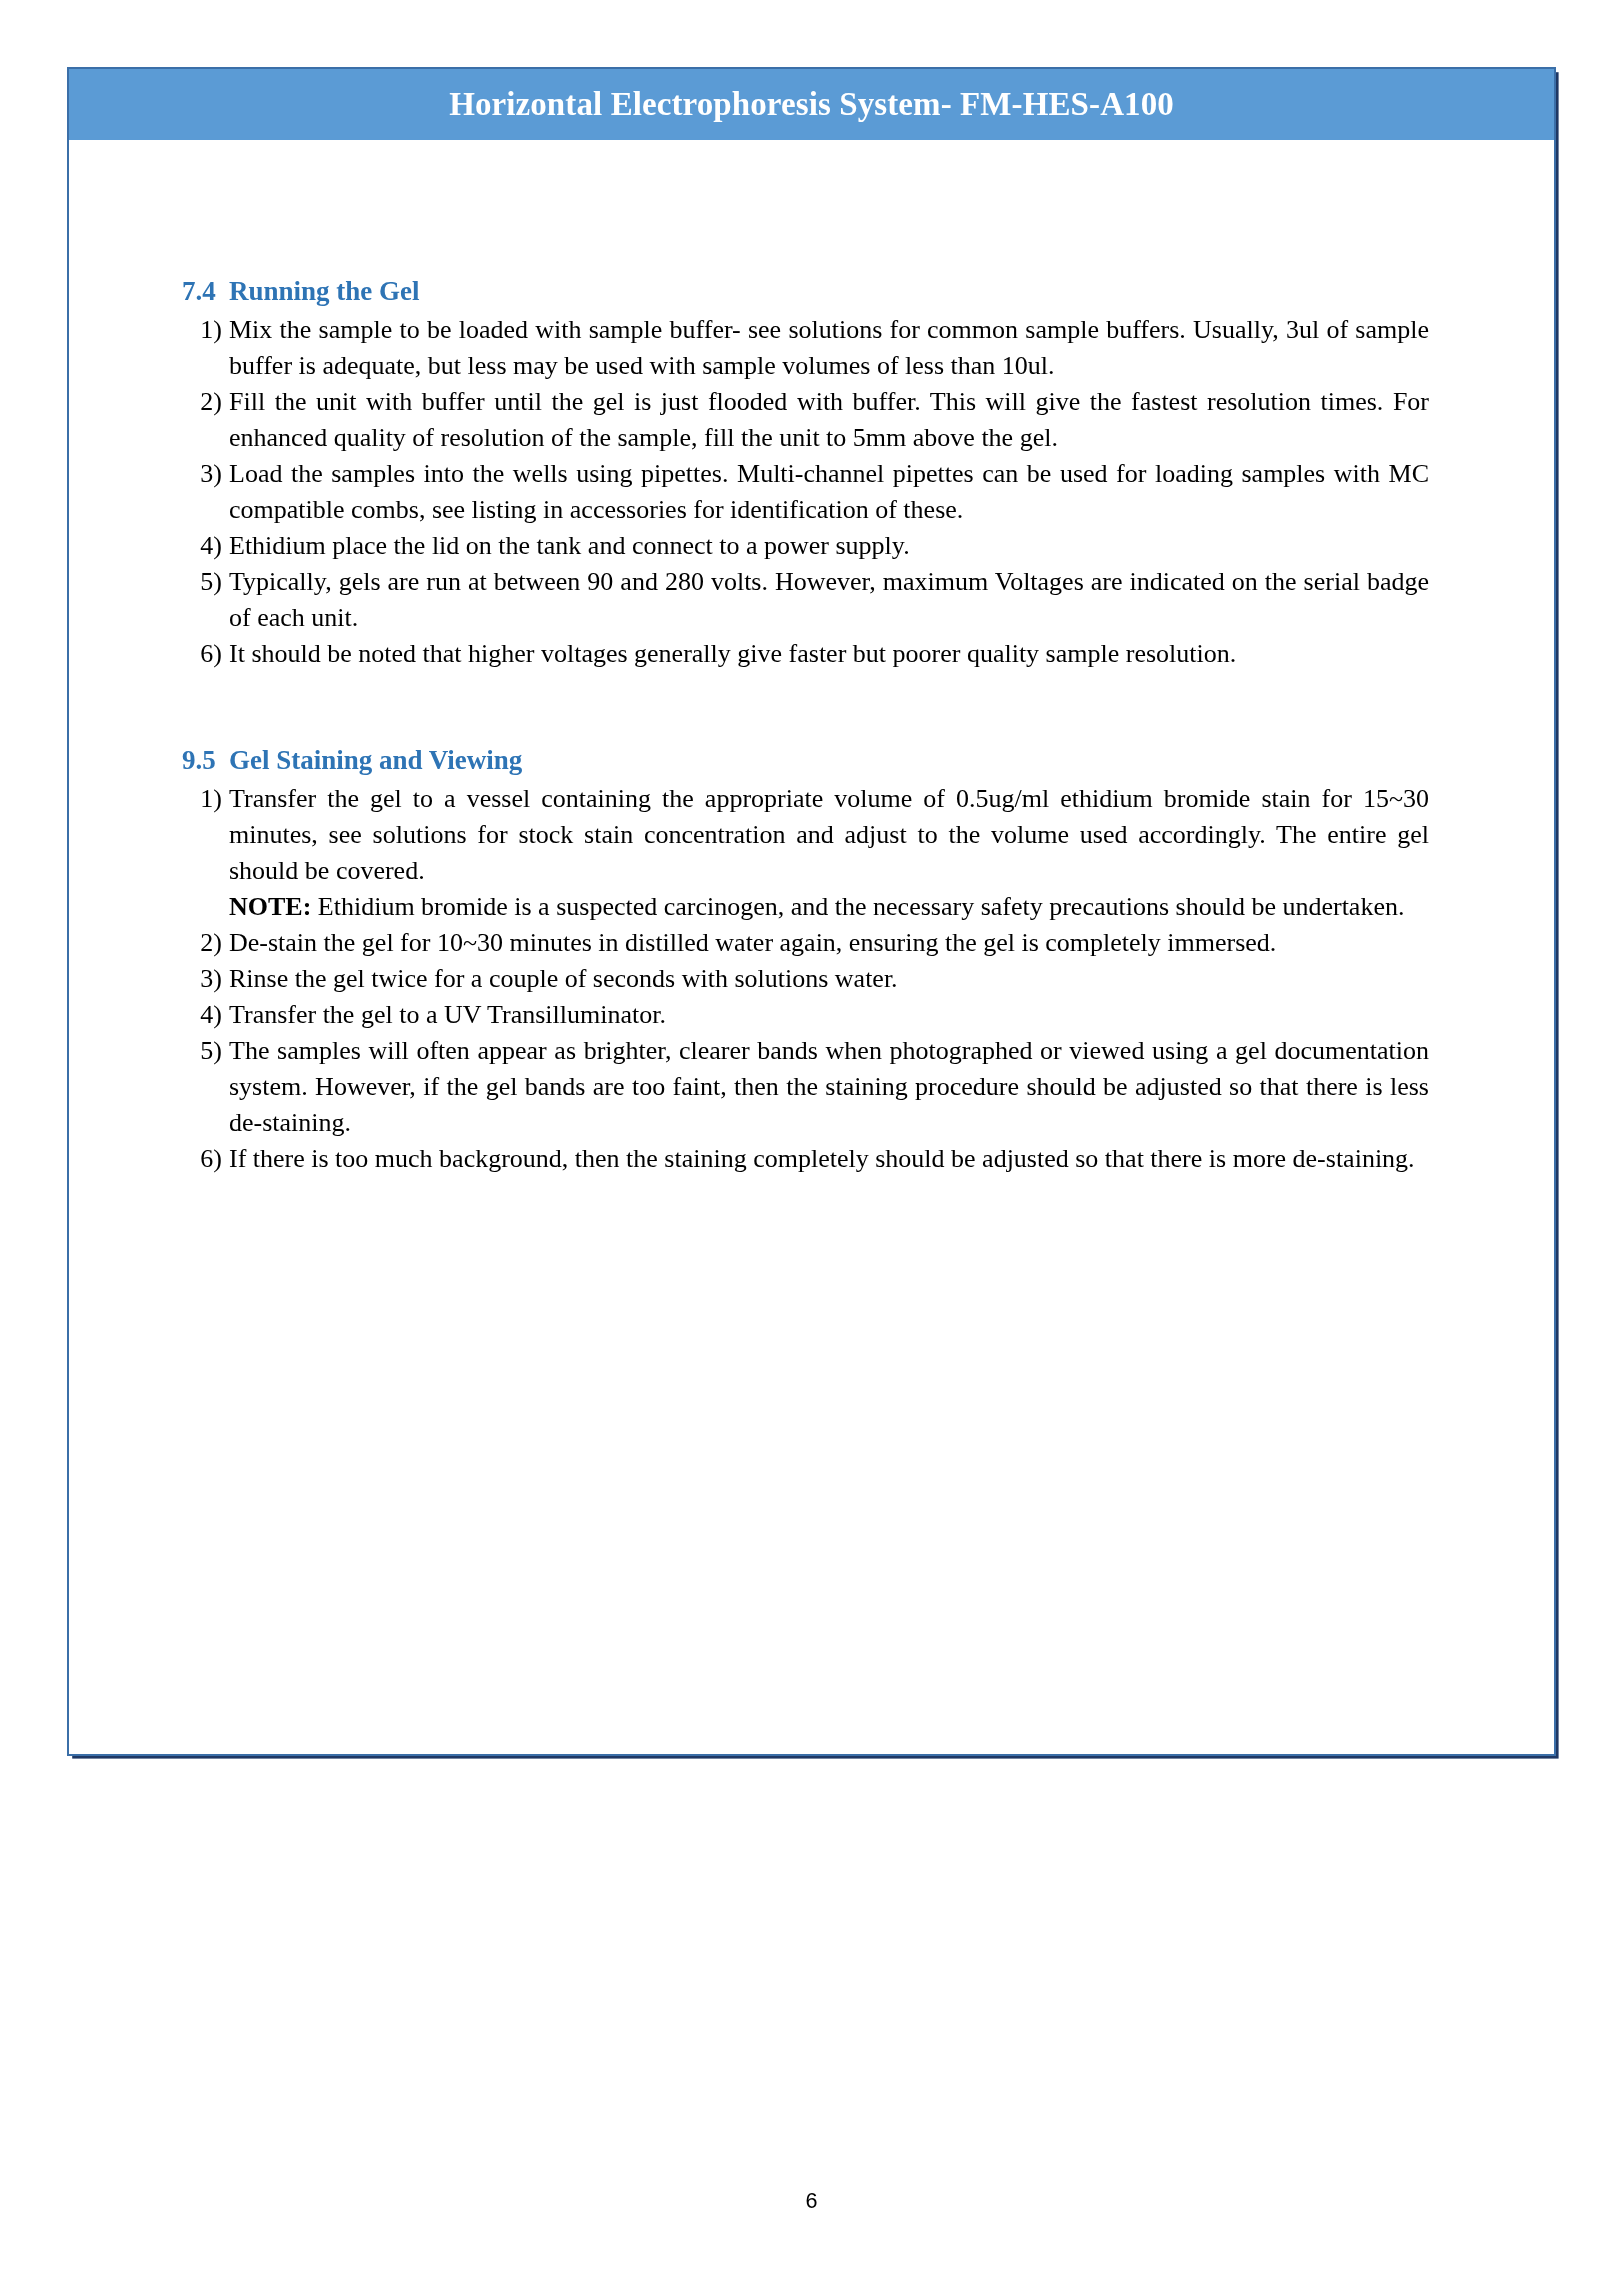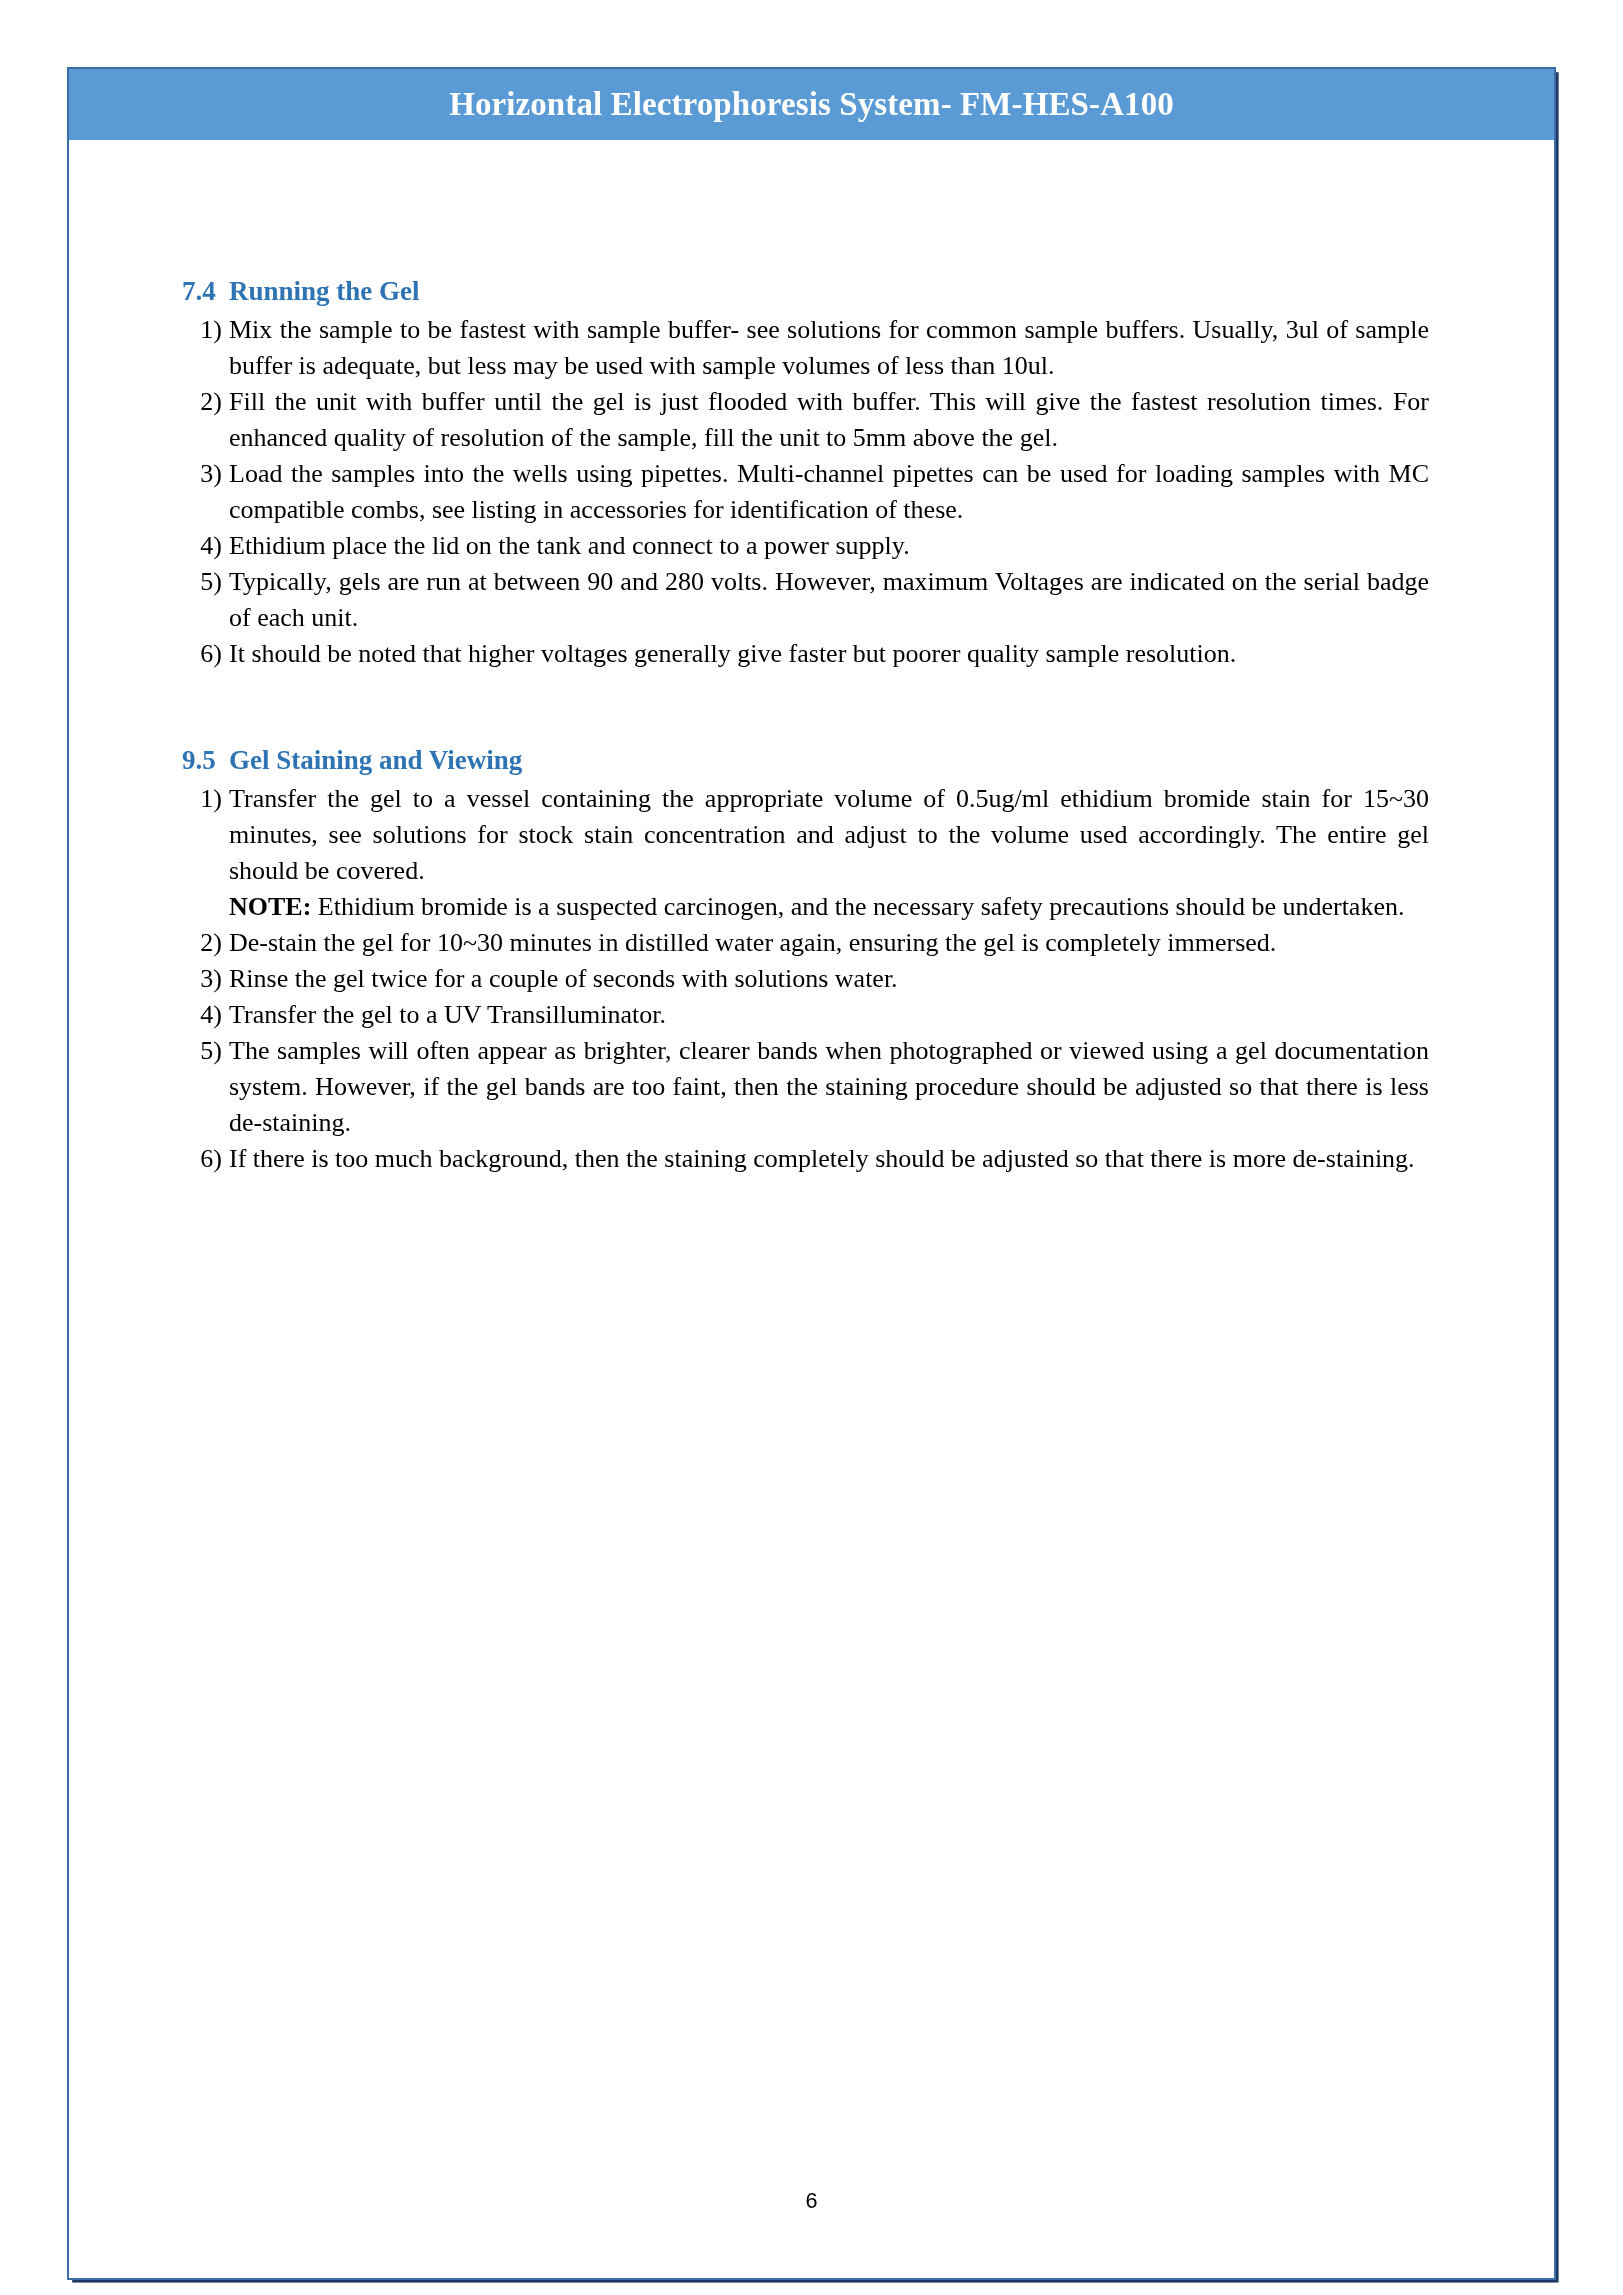--- a/index.html
+++ b/index.html
@@ -13,21 +13,21 @@
     font-family: "Liberation Serif", "DejaVu Serif", serif;
     -webkit-font-smoothing: antialiased;
   }
 
   
   .page {
     position: absolute;
     left: 67px;
     top: 67px;
     width: 1489px;   
-    height: 2213px;
+    height: 1689px;
     border: 2.6px solid #3B6FA8;
     box-sizing: border-box;
     background: #ffffff;
     box-shadow: 3.9px 3.9px 0 -1.3px #1F3864;
   }
 
   
   .page-header {
     height: 71px;
     background: #5B9BD5;
@@ -144,21 +144,21 @@
     <div class="content">
 
       <div class="section-heading">
         <span class="section-number">7.4</span>
         <span class="section-title">Running the Gel</span>
       </div>
 
       <ol class="num-list">
         <li class="num-item">
           <span class="num-marker">1)</span>
-          <span class="num-text">Mix the sample to be fastest with sample buffer- see solutions for common sample buffers. Usually, 3ul of sample buffer is adequate, but less may be used with sample volumes of less than 10ul.</span>
+          <span class="num-text">Mix the sample to be loaded with sample buffer- see solutions for common sample buffers. Usually, 3ul of sample buffer is adequate, but less may be used with sample volumes of less than 10ul.</span>
         </li>
         <li class="num-item">
           <span class="num-marker">2)</span>
           <span class="num-text">Fill the unit with buffer until the gel is just flooded with buffer. This will give the fastest resolution times. For enhanced quality of resolution of the sample, fill the unit to 5mm above the gel.</span>
         </li>
         <li class="num-item">
           <span class="num-marker">3)</span>
           <span class="num-text">Load the samples into the wells using pipettes. Multi-channel pipettes can be used for loading samples with MC compatible combs, see listing in accessories for identification of these.</span>
         </li>
         <li class="num-item">

